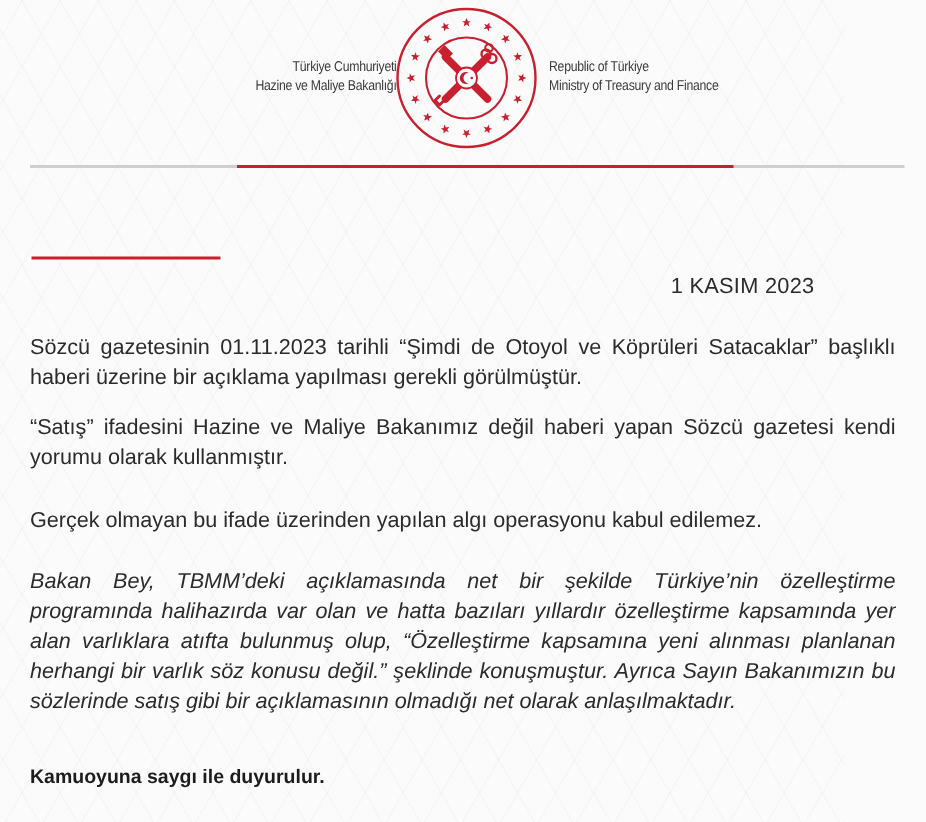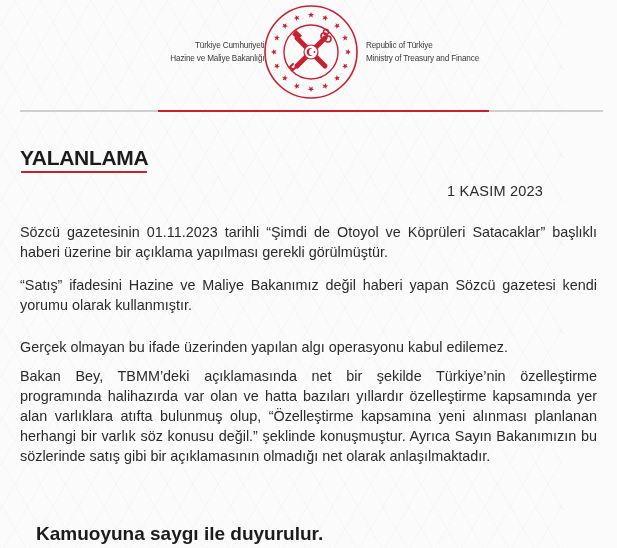--- a/index.html
+++ b/index.html
@@ -115,30 +115,30 @@
       width: 577px;
       font-size: 14.4px;
       line-height: 20px;
       color: #2b2b2b;
       text-align: justify;
       margin: 0;
     }
     .p1 { top: 222px; }
     .p2 { top: 275px; }
     .p3 { top: 337px; }
-    .p4 { top: 366px; text-align-last: left; }
+    .p4 { top: 378px; text-align-last: left; font-style: italic; }
     .closing {
       position: absolute;
       left: 20px;
       top: 508px;
-      font-size: 19px;
+      font-size: 13px;
       font-weight: bold;
       color: #1c1c1c;
       line-height: 20px;
-      margin: 16px;
+      margin: 0;
     }
   </style>
 </head>
 <body>
 
 <div class="page">
 
   <div class="header">
     <div class="org-tr">
       <div>Türkiye Cumhuriyeti</div>
@@ -188,21 +188,20 @@
 
     <div class="org-en">
       <div>Republic of Türkiye</div>
       <div>Ministry of Treasury and Finance</div>
     </div>
 
     <div class="divider"></div>
     <div class="divider-red"></div>
   </div>
 
-  <h1 class="title">YALANLAMA</h1>
   <div class="title-underline"></div>
 
   <div class="date">1 KASIM 2023</div>
 
   <p class="body-text p1">Sözcü gazetesinin 01.11.2023 tarihli “Şimdi de Otoyol ve Köprüleri Satacaklar” başlıklı haberi üzerine bir açıklama yapılması gerekli görülmüştür.</p>
   <p class="body-text p3">Gerçek olmayan bu ifade üzerinden yapılan algı operasyonu kabul edilemez.</p>
   <p class="body-text p2">“Satış” ifadesini Hazine ve Maliye Bakanımız değil haberi yapan Sözcü gazetesi kendi yorumu olarak kullanmıştır.</p>
   <p class="body-text p4">Bakan Bey, TBMM’deki açıklamasında net bir şekilde Türkiye’nin özelleştirme programında halihazırda var olan ve hatta bazıları yıllardır özelleştirme kapsamında yer alan varlıklara atıfta bulunmuş olup, “Özelleştirme kapsamına yeni alınması planlanan herhangi bir varlık söz konusu değil.” şeklinde konuşmuştur. Ayrıca Sayın Bakanımızın bu sözlerinde satış gibi bir açıklamasının olmadığı net olarak anlaşılmaktadır.</p>
 
   <p class="closing">Kamuoyuna saygı ile duyurulur.</p>

